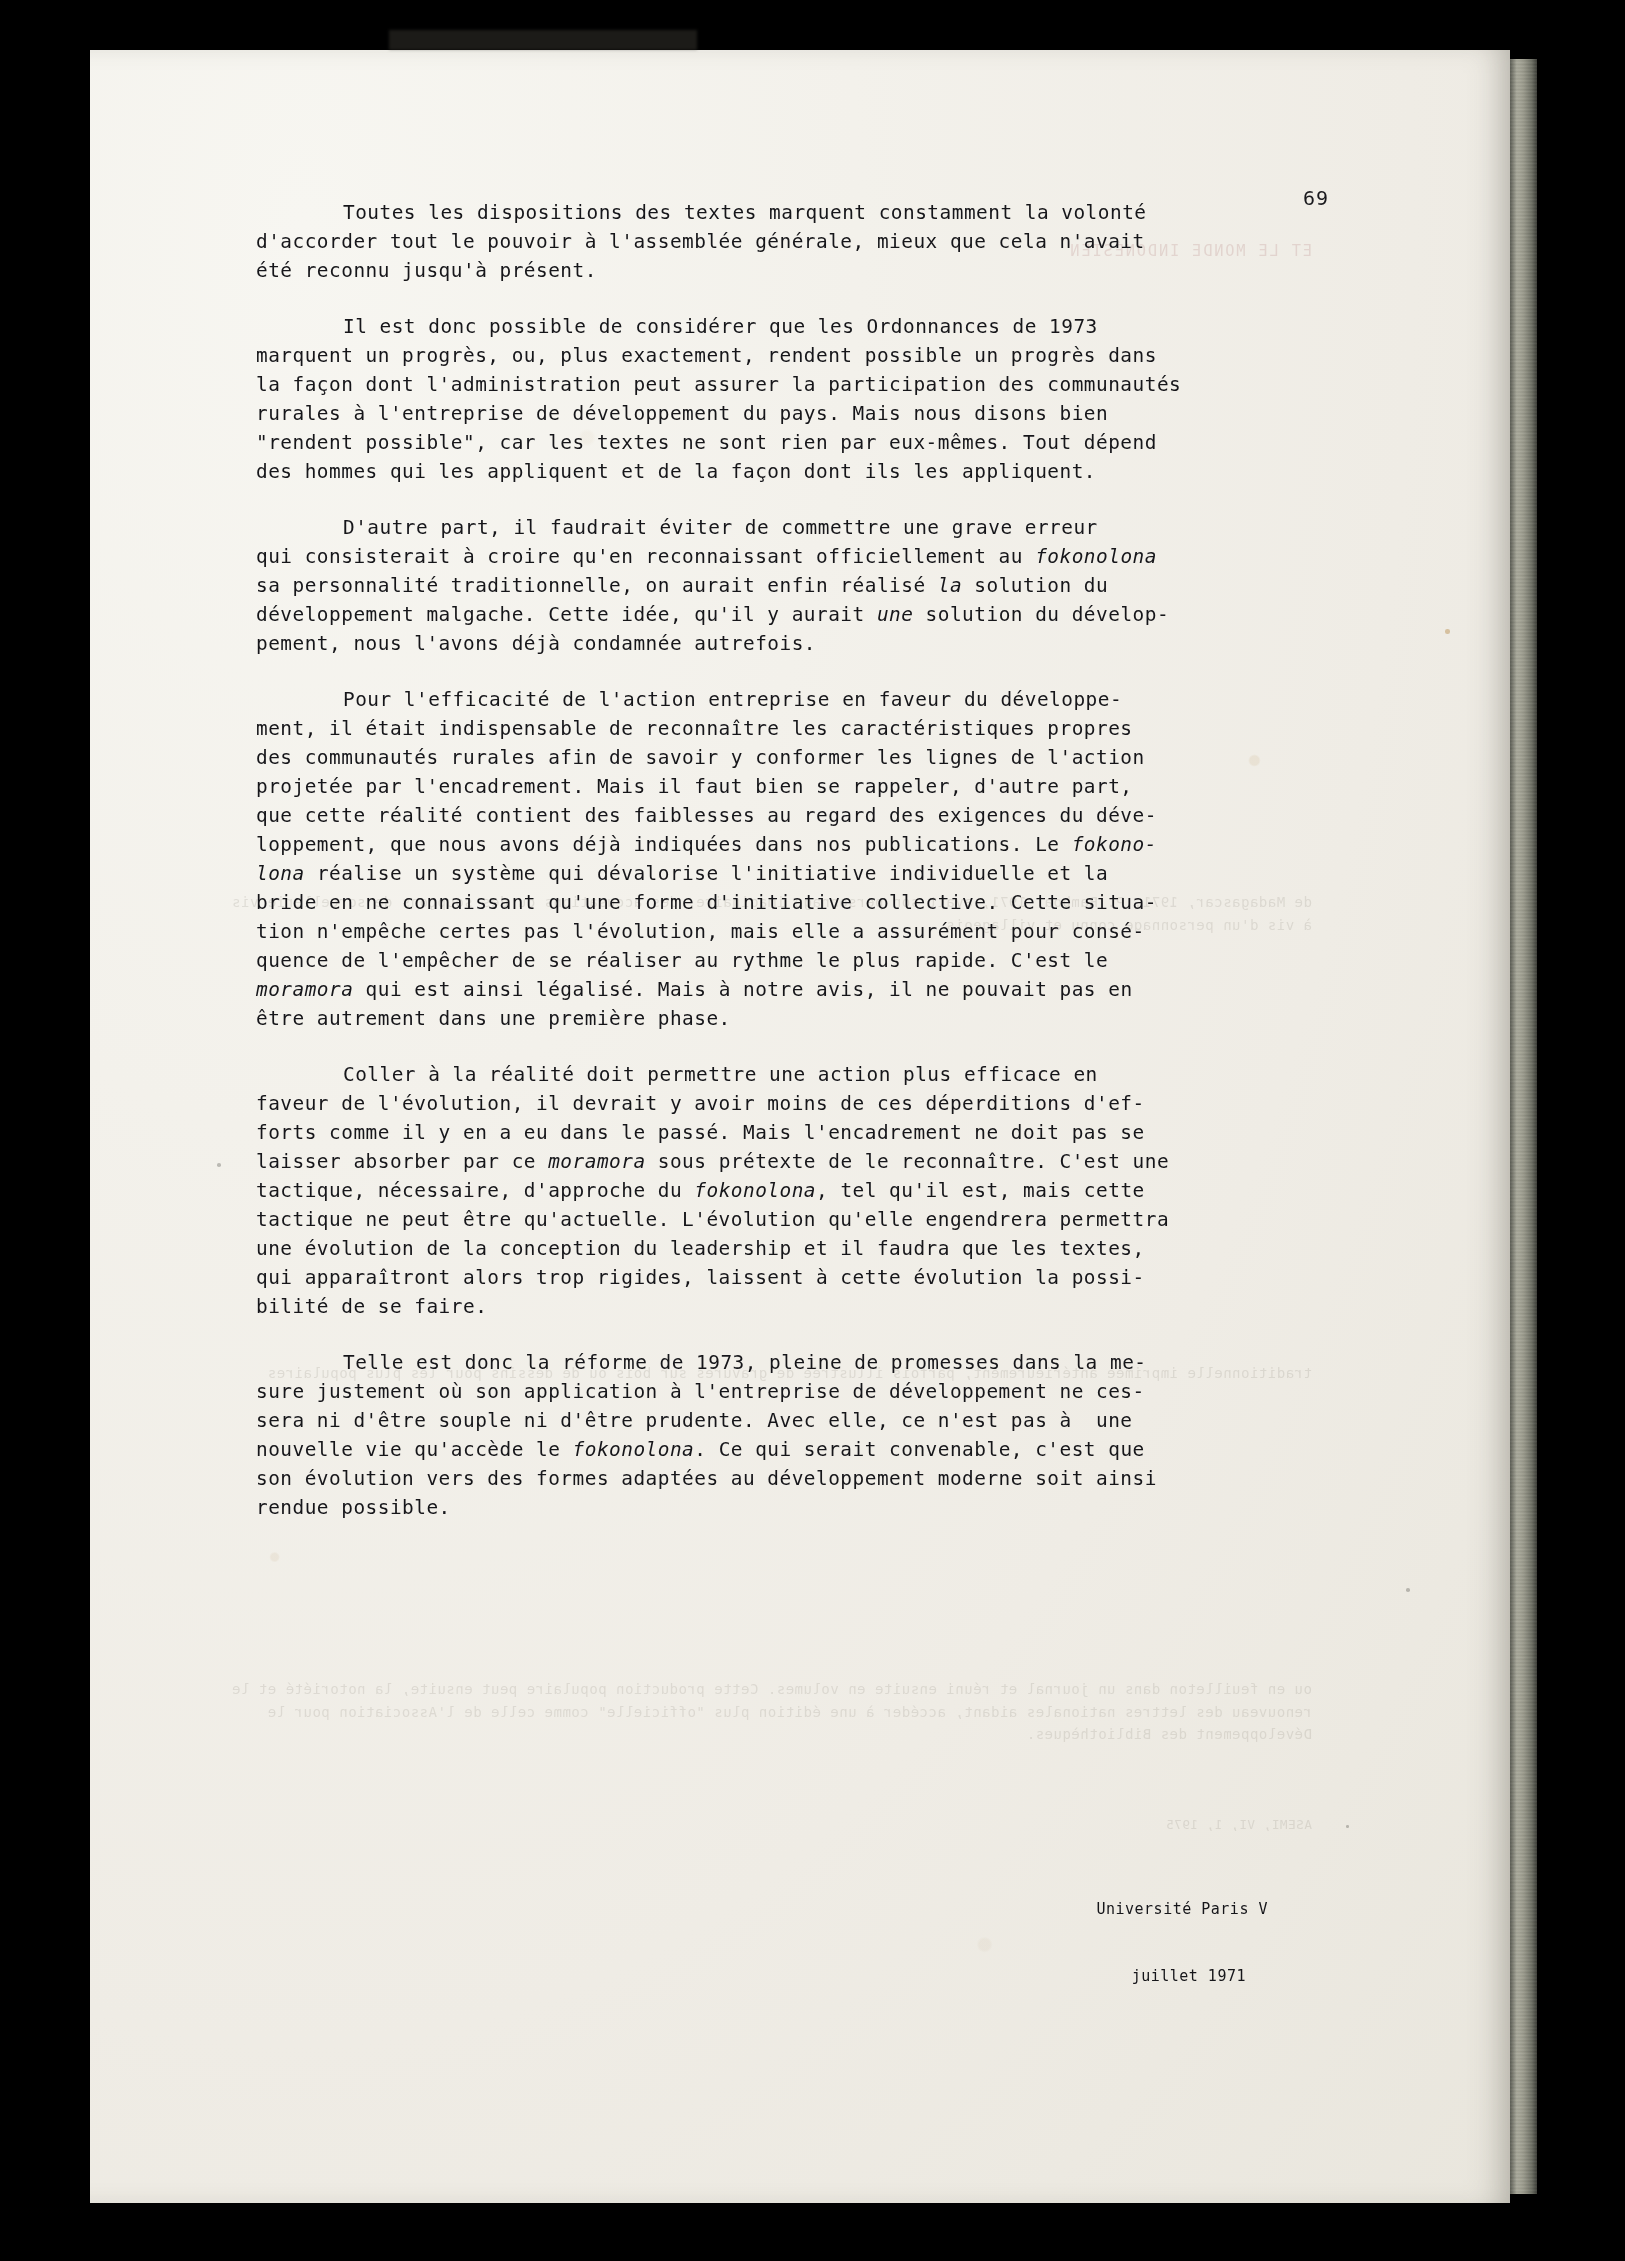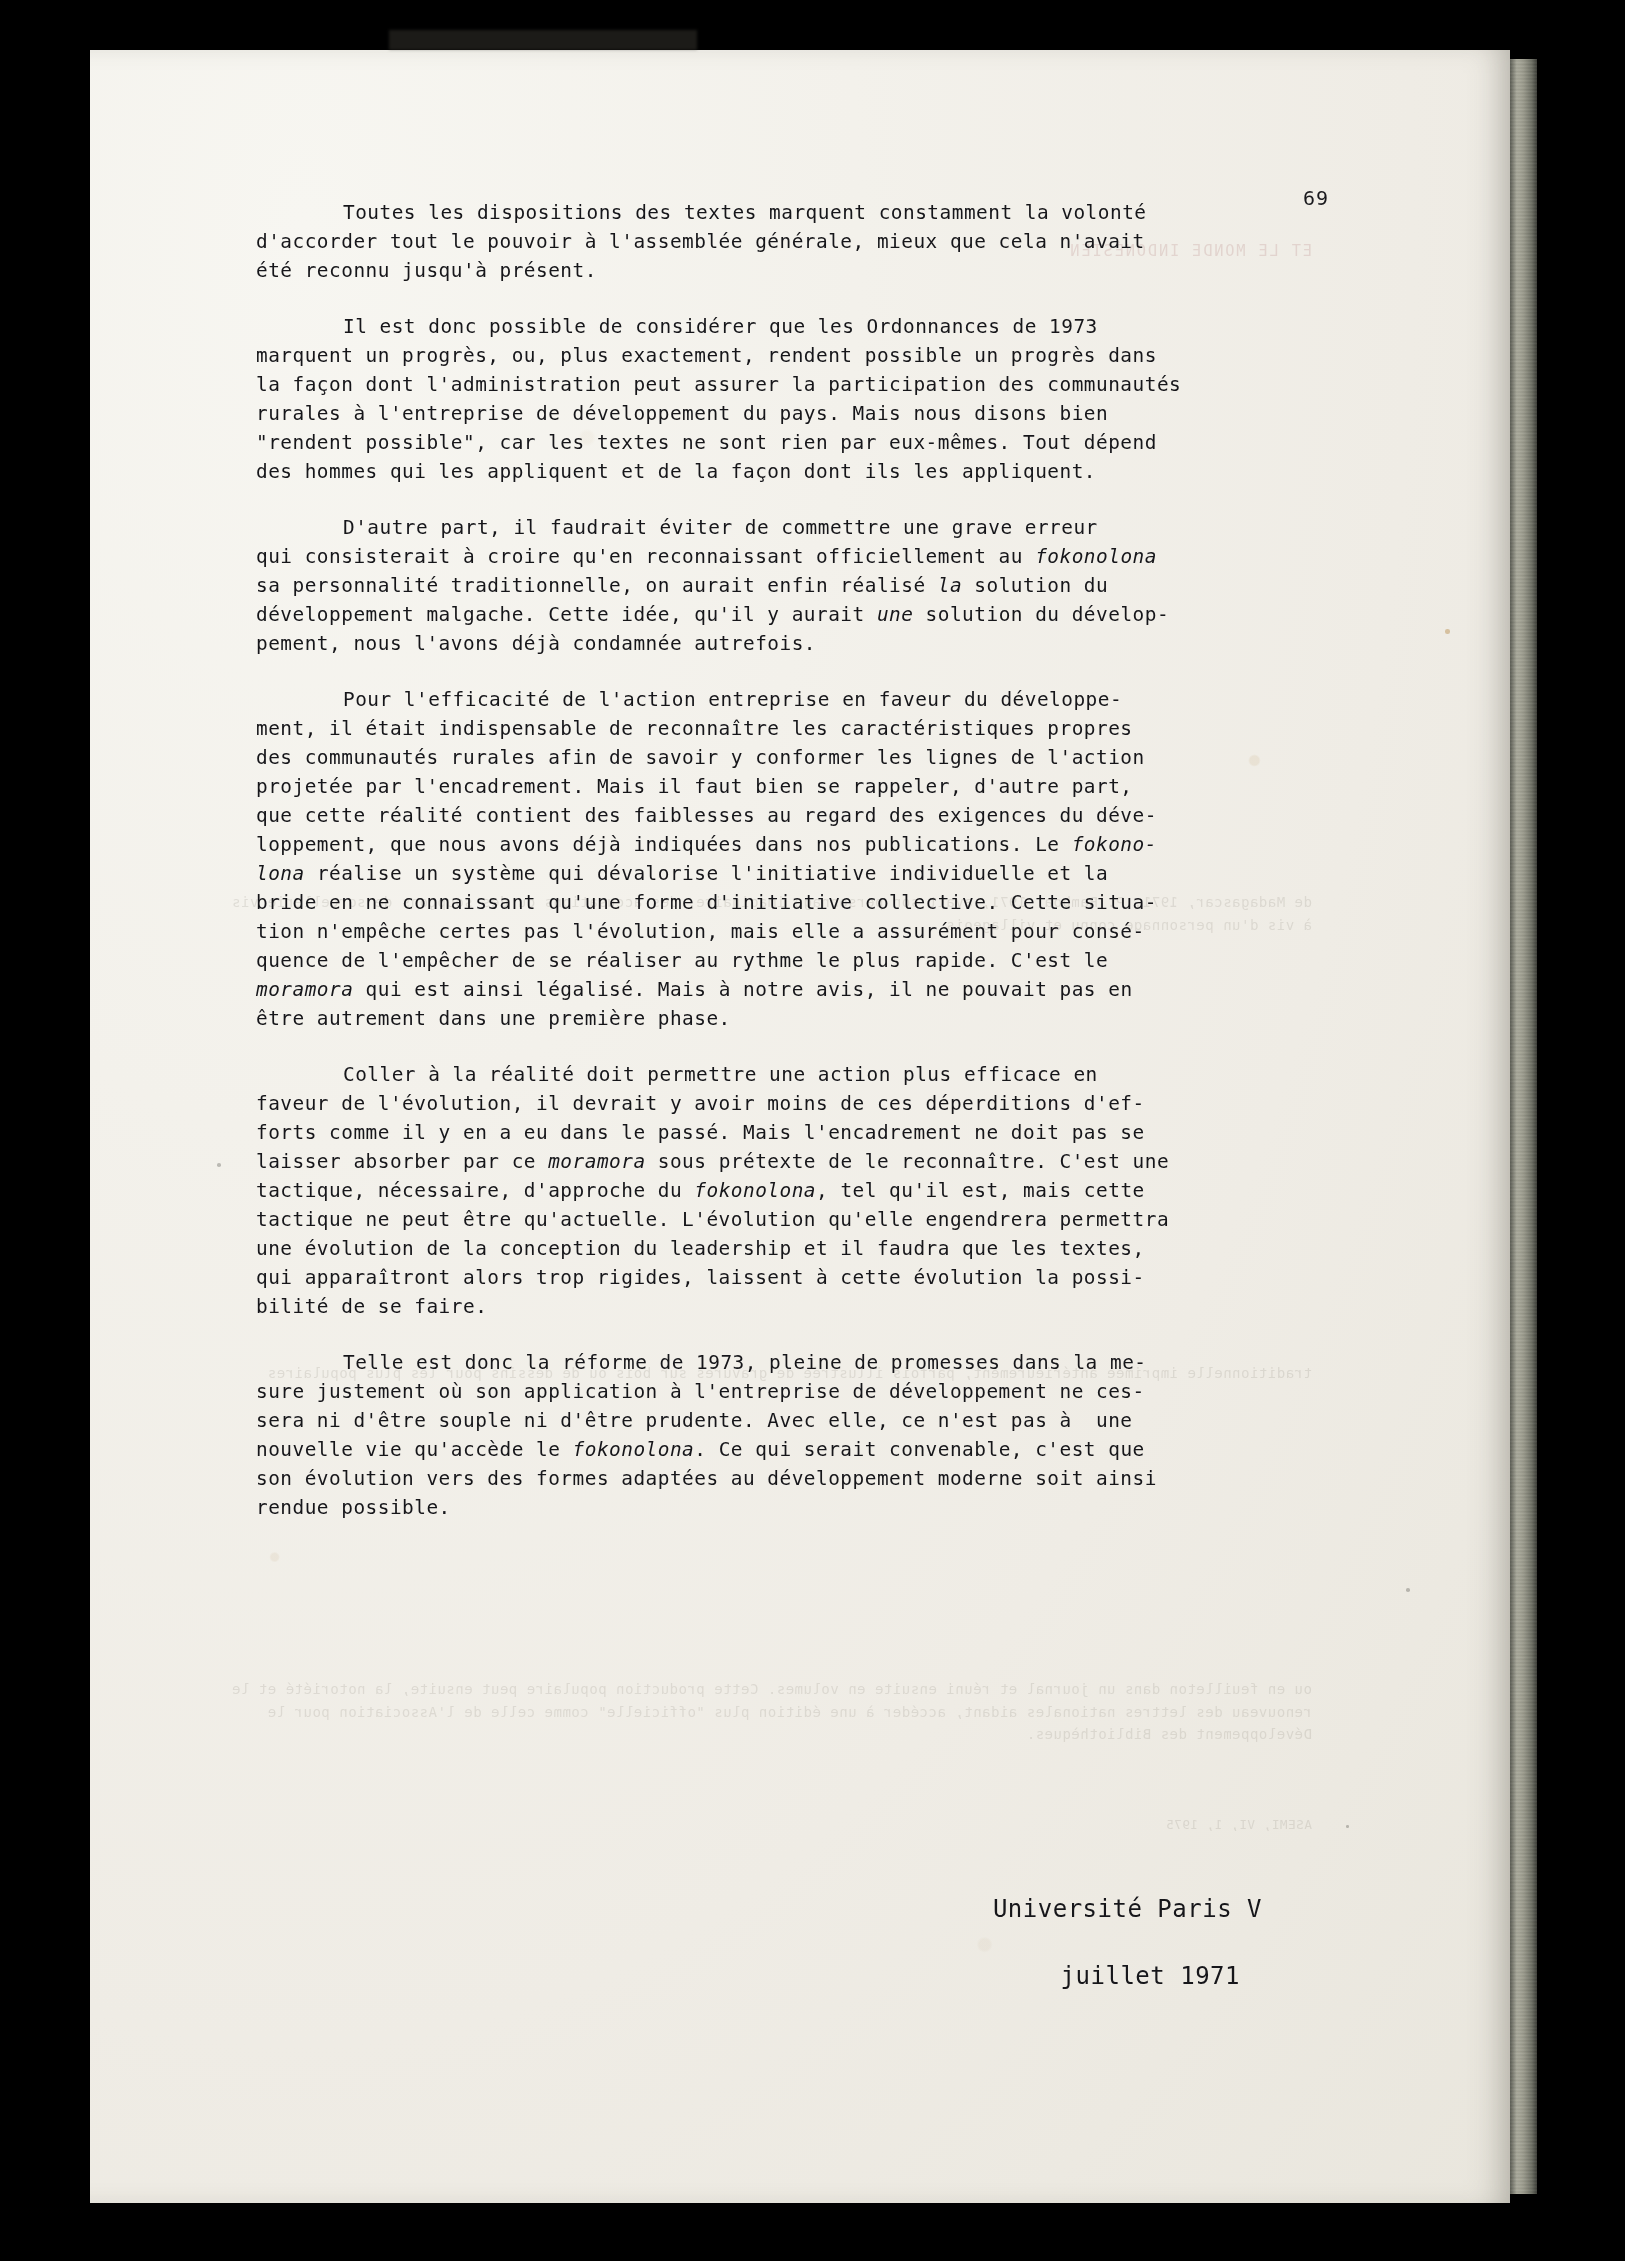--- a/index.html
+++ b/index.html
@@ -132,25 +132,25 @@
   p.para:last-child { margin-bottom: 0; }
 
   .indent { display: inline-block; width: 87px; }
 
   i, .ital {
     font-family: "DejaVu Sans Mono", monospace;
   }
 
   .signature {
     position: absolute;
-    left: 150px;
+    left: 156px;
     top: 1845px;
     width: 1067px;
     color: #16161a;
-    font-size: 24px;
+    font-size: 15px;
     line-height: 29px;
     letter-spacing: 0.5px;
   }
   .sig-line {
     text-align: right;
     padding-right: 45px;
   }
   .sig-line.date {
     margin-top: 38px;
     padding-right: 67px;

